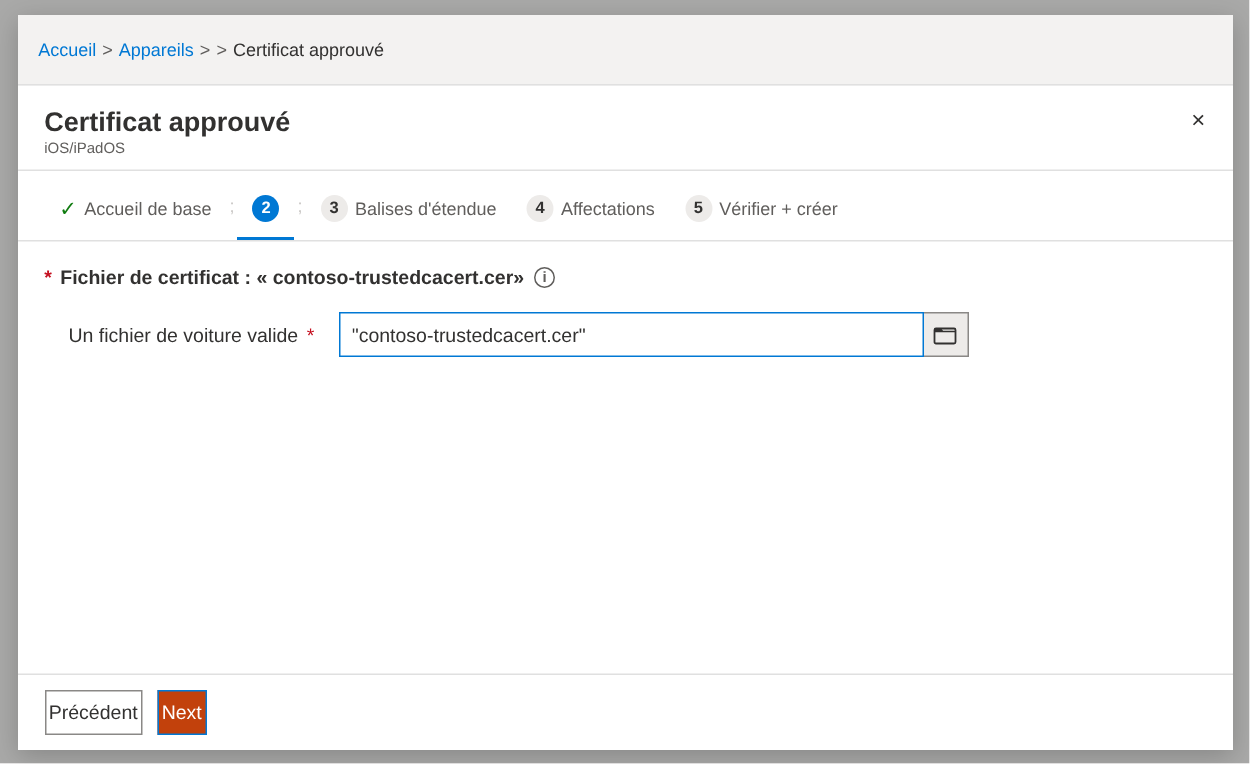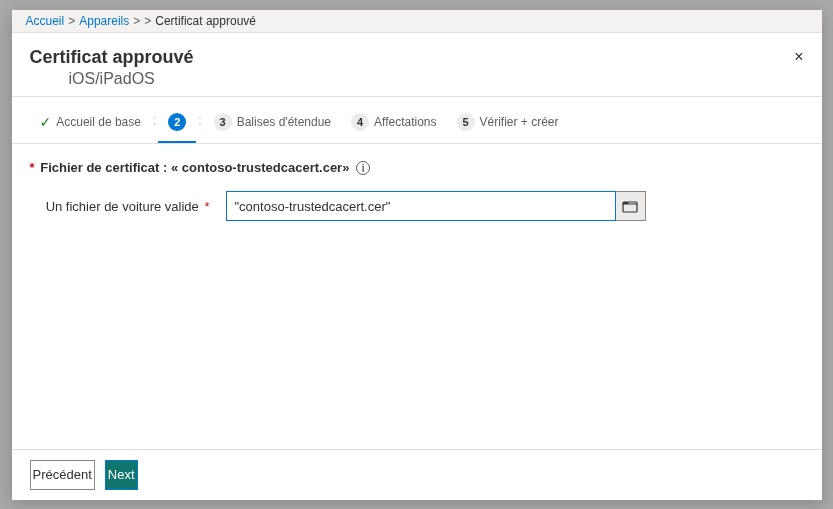--- a/index.html
+++ b/index.html
@@ -27,21 +27,21 @@
       width: 810px;
       height: 490px;
       display: flex;
       flex-direction: column;
       box-shadow: 0 4px 16px rgba(0,0,0,0.2);
       position: relative;
     }
     
     .breadcrumb {
       background: #f3f2f1;
-      padding: 4px 14px;
+      padding: 16px 14px;
       font-size: 12px;
       color: #0078d4;
       border-bottom: 1px solid #e0e0e0;
       display: flex;
       align-items: center;
       gap: 4px;
       flex-shrink: 0;
     }
     .breadcrumb span { color: #323130; }
     .breadcrumb a { color: #0078d4; text-decoration: none; cursor: pointer; }
@@ -54,24 +54,23 @@
       border-bottom: 1px solid #e0e0e0;
       flex-shrink: 0;
       position: relative;
     }
     .modal-title {
       font-size: 18px;
       font-weight: 600;
       color: #323130;
     }
     .modal-subtitle {
-      font-size: 16px;
+      font-size: 10px;
       color: #605e5c;
       margin-top: 2px;
-      margin-left: 39px;
     }
     .close-btn {
       position: absolute;
       top: 12px;
       right: 14px;
       background: none;
       border: none;
       font-size: 16px;
       cursor: pointer;
       color: #323130;
@@ -218,21 +217,21 @@
     .btn {
       padding: 5px 2px;
       font-size: 13px;
       border: 1px solid #8a8886;
       cursor: pointer;
       background: #fff;
       color: #323130;
       height: 30px;
     }
     .btn-primary {
-      background: #0f766e;
+      background: #c2410c;
       color: #fff;
       border-color: #0078d4;
     }
   </style>
 </head>
 <body>
 
 <div class="modal-overlay">
   <div class="modal">
 

